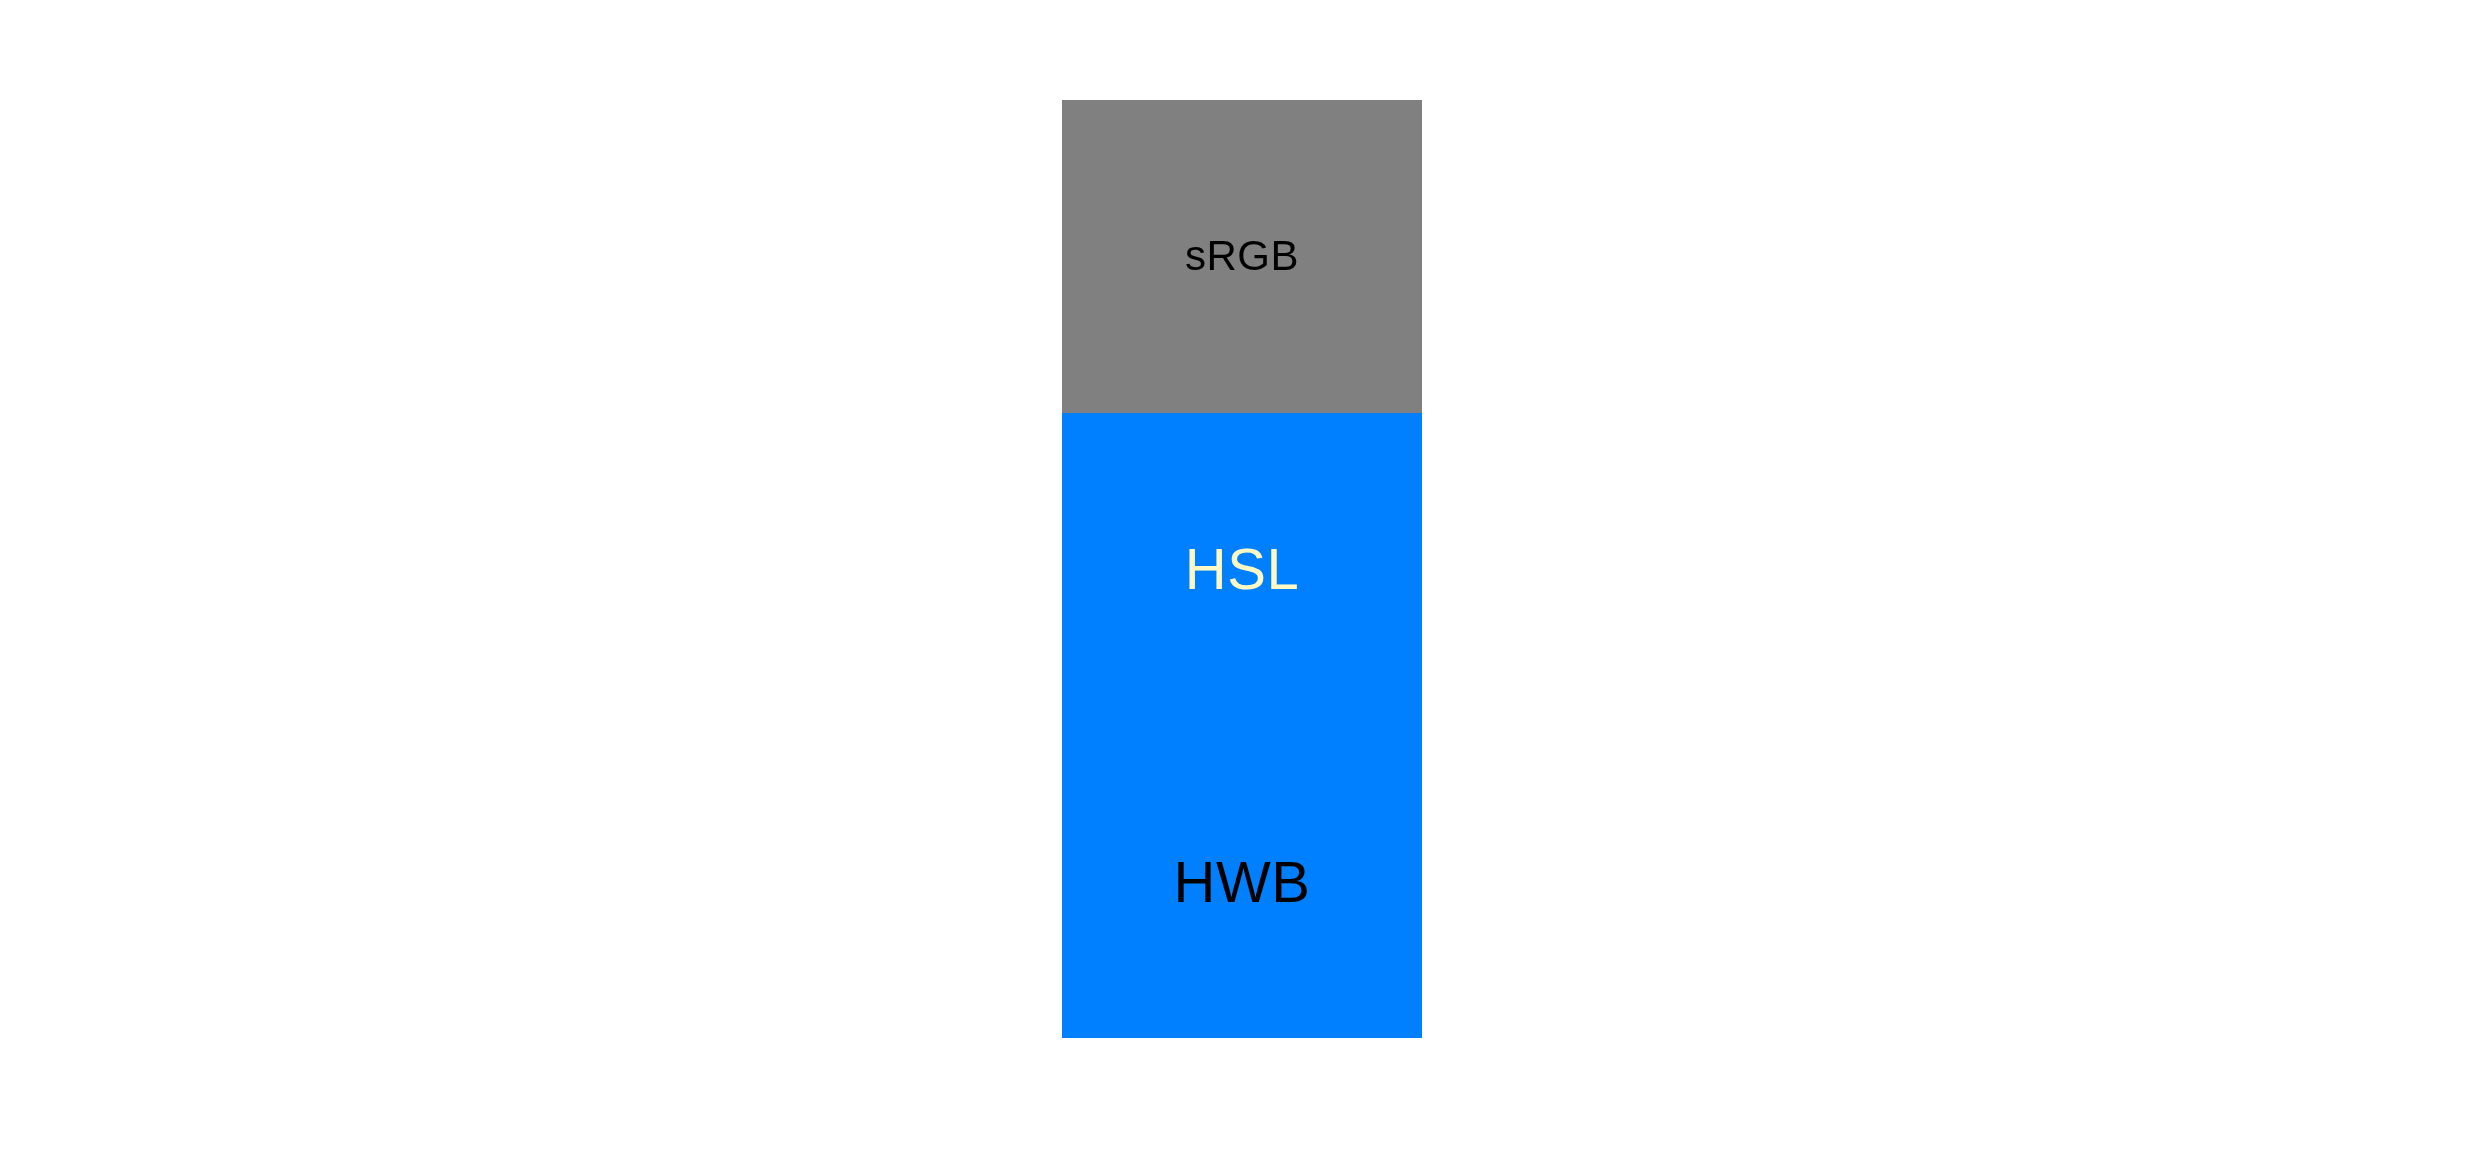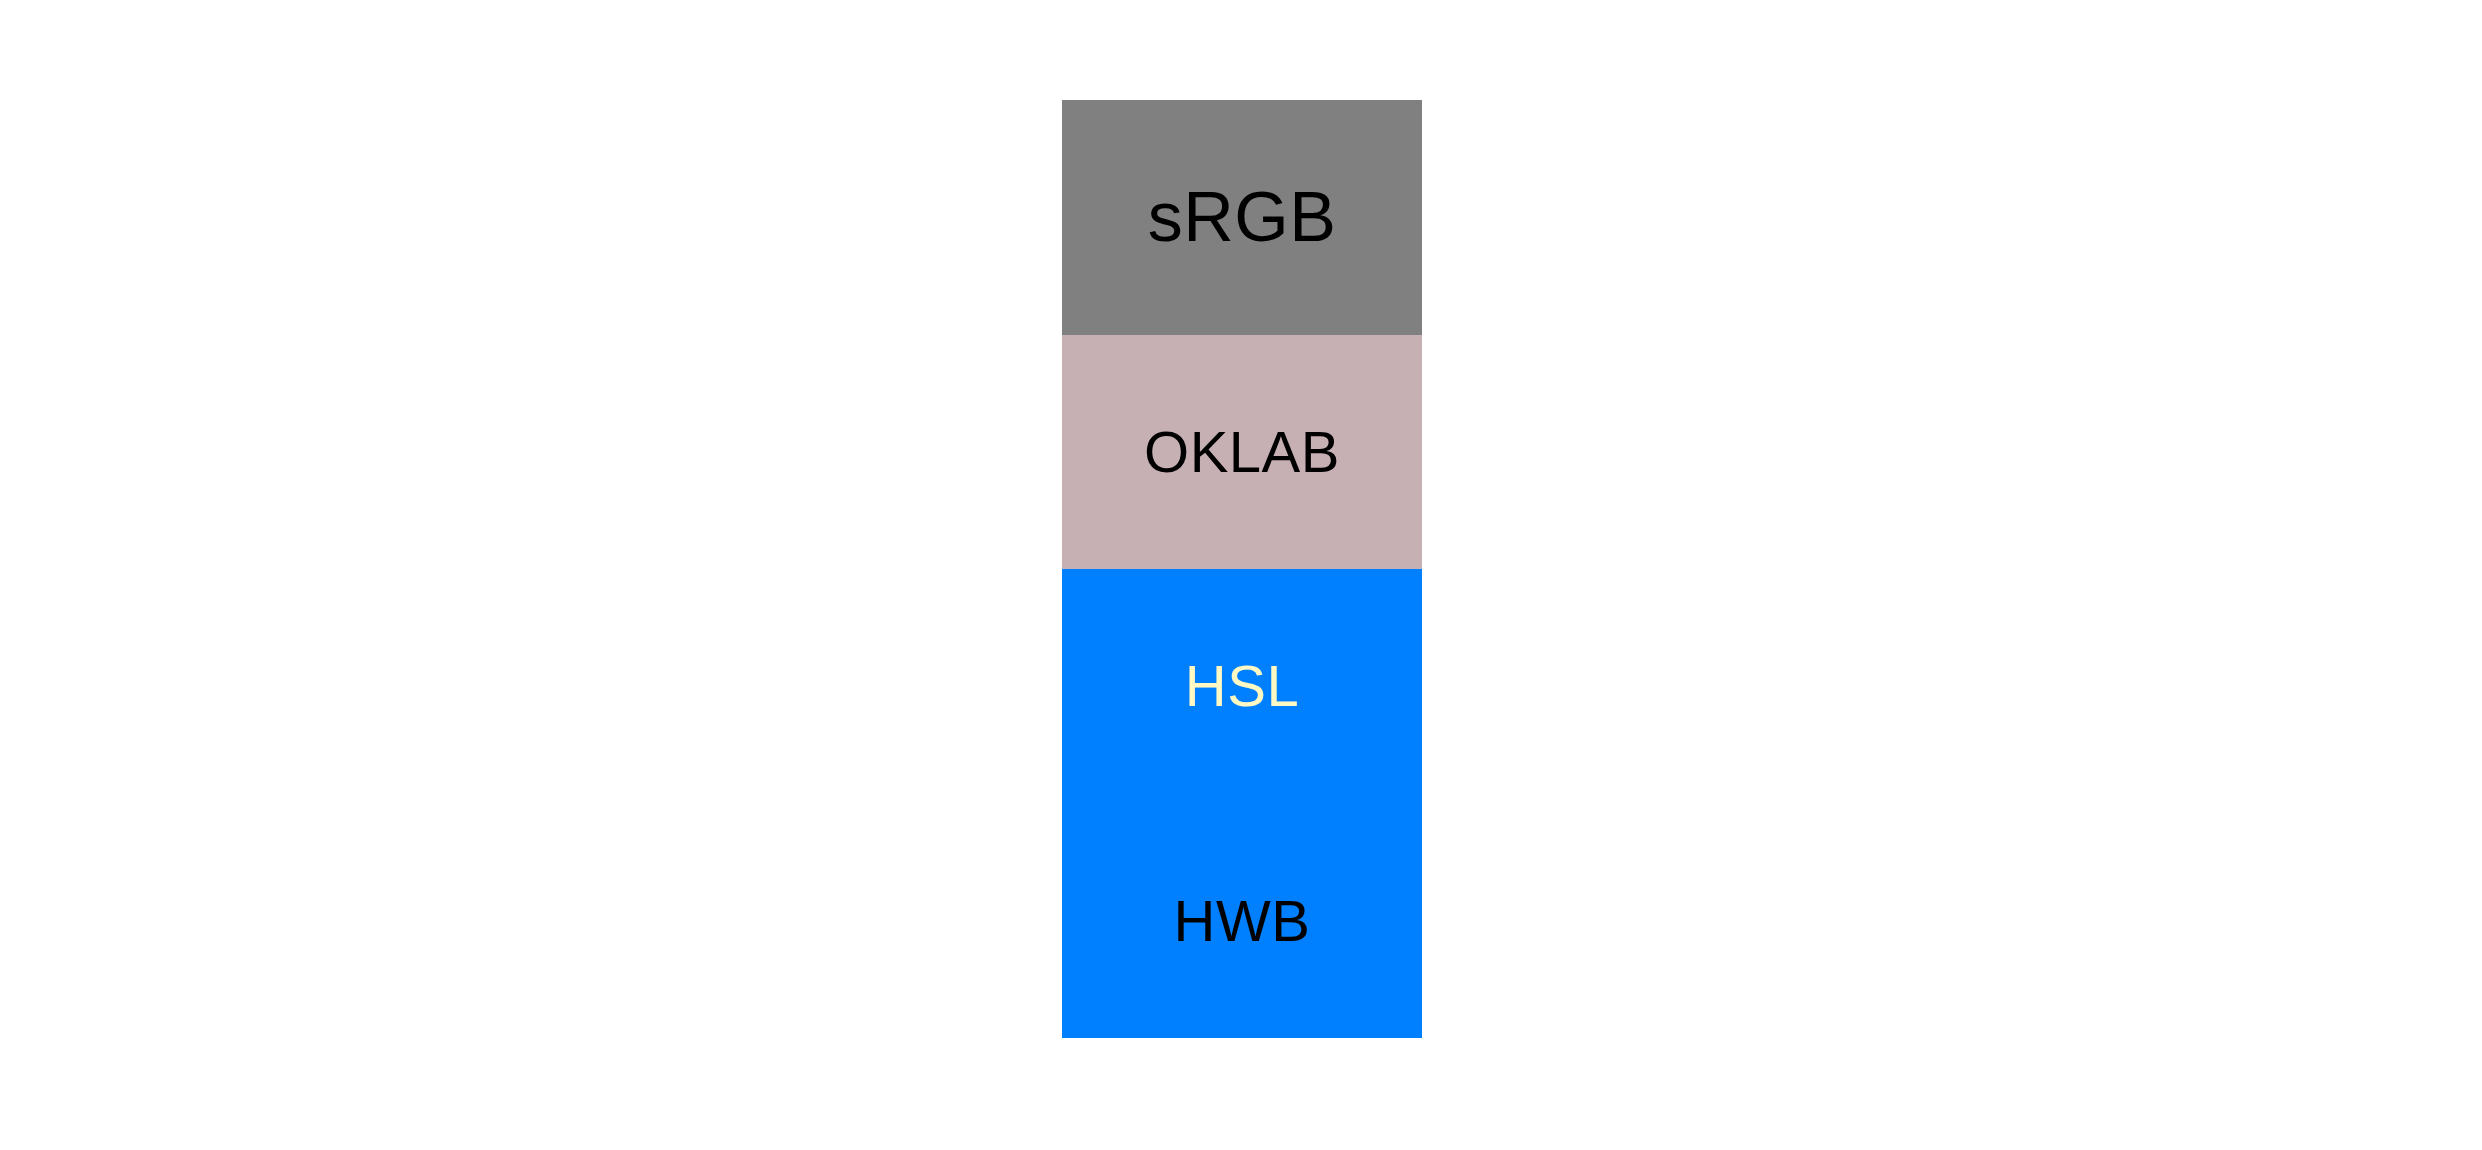--- a/index.html
+++ b/index.html
@@ -47,26 +47,23 @@
     white-space: nowrap;
     user-select: none;
   }
 </style>
 </head>
 <body style="background-color: rgb(255, 255, 255);">
 
 <div id="swatch-stack" style="left: 1062px; top: 100px; width: 360px; height: 938px;">
 
   <div class="swatch" style="background-color: rgb(128, 128, 128);">
-    <span class="swatch-label" style="color: rgb(0, 0, 0); font-size: 70px;">sRGB</span>
+    <span class="swatch-label" style="color: rgb(0, 0, 0); font-size: 42px;">sRGB</span>
   </div>
 
-  <div class="swatch" style="background-color: rgb(198, 176, 180);">
-    <span class="swatch-label" style="color: rgb(0, 0, 0); font-size: 58px;">OKLAB</span>
-  </div>
 
   <div class="swatch" style="background-color: rgb(0, 128, 255);">
     <span class="swatch-label" style="color: #fef9c3; font-size: 58px;">HSL</span>
   </div>
 
   <div class="swatch" style="background-color: rgb(0, 128, 255);">
     <span class="swatch-label" style="color: #000000; font-size: 58px;">HWB</span>
   </div>
 
 </div>

